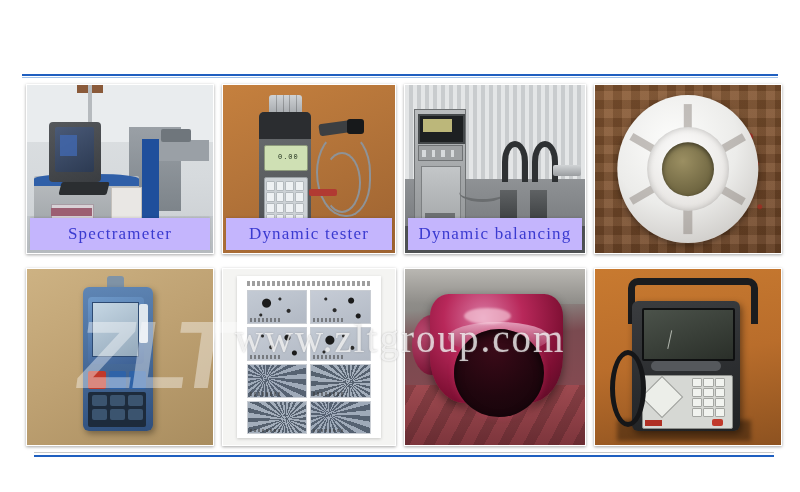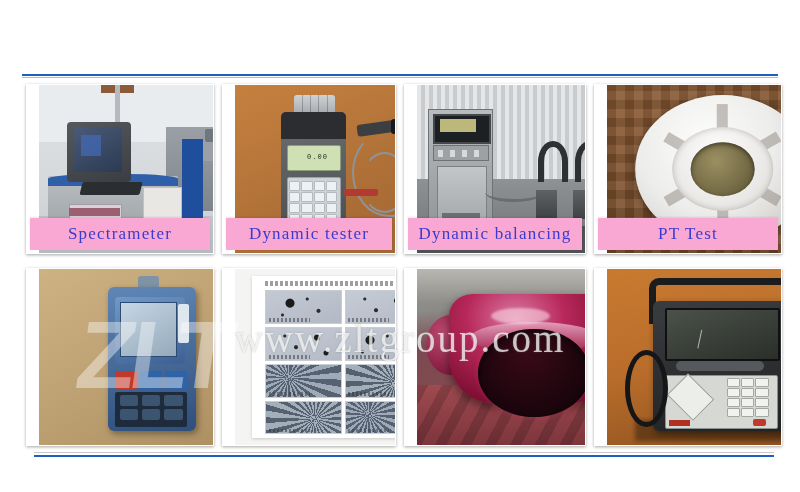--- a/index.html
+++ b/index.html
@@ -53,25 +53,25 @@
 
   .tile{
     position:relative;
     background:#fff;
     border:1px solid #ffffff;
     box-shadow:0 1px 3px rgba(0,0,0,.35);
     overflow:hidden;
     margin-right:8px;
   }
   .tile:last-child{margin-right:0;}
-  .photo{position:absolute;left:12px;top:0;width:100%;height:100%;overflow:hidden;padding-left:45px;}
+  .photo{position:absolute;left:0;top:0;width:100%;height:100%;overflow:hidden;}
 
   .caption{
     position:absolute;left:3px;right:3px;bottom:3px;
-    height:32px;background:#f9a8d4;
+    height:32px;background:#c4b5fd;
     display:flex;align-items:center;justify-content:center;
     color:#3a3ad0;font-size:17px;letter-spacing:1.2px;
     font-family:"Liberation Serif", serif;
     white-space:nowrap;
     box-shadow:0 -1px 2px rgba(0,0,0,.10);
   }
 
   
 
   
@@ -357,21 +357,20 @@
           <div class="pt-vane" style="left:47%;top:50%;transform:rotate(0deg)"></div>
           <div class="pt-vane" style="left:47%;top:50%;transform:rotate(60deg)"></div>
           <div class="pt-vane" style="left:47%;top:50%;transform:rotate(120deg)"></div>
           <div class="pt-vane" style="left:47%;top:50%;transform:rotate(180deg)"></div>
           <div class="pt-vane" style="left:47%;top:50%;transform:rotate(240deg)"></div>
           <div class="pt-vane" style="left:47%;top:50%;transform:rotate(300deg)"></div>
         </div>
         <div class="pt-ring"></div>
           <div class="pt-hole"></div>
       </div>
-      <div class="caption">PT Test</div>
     </div>
   </div>
 
   <div class="row row2">
 
     <div class="tile" style="width:186px;height:176px;">
       <div class="photo">
         <div class="ct-bg"></div>
         <div class="ct-top"></div>
         <div class="ct-body"></div>

